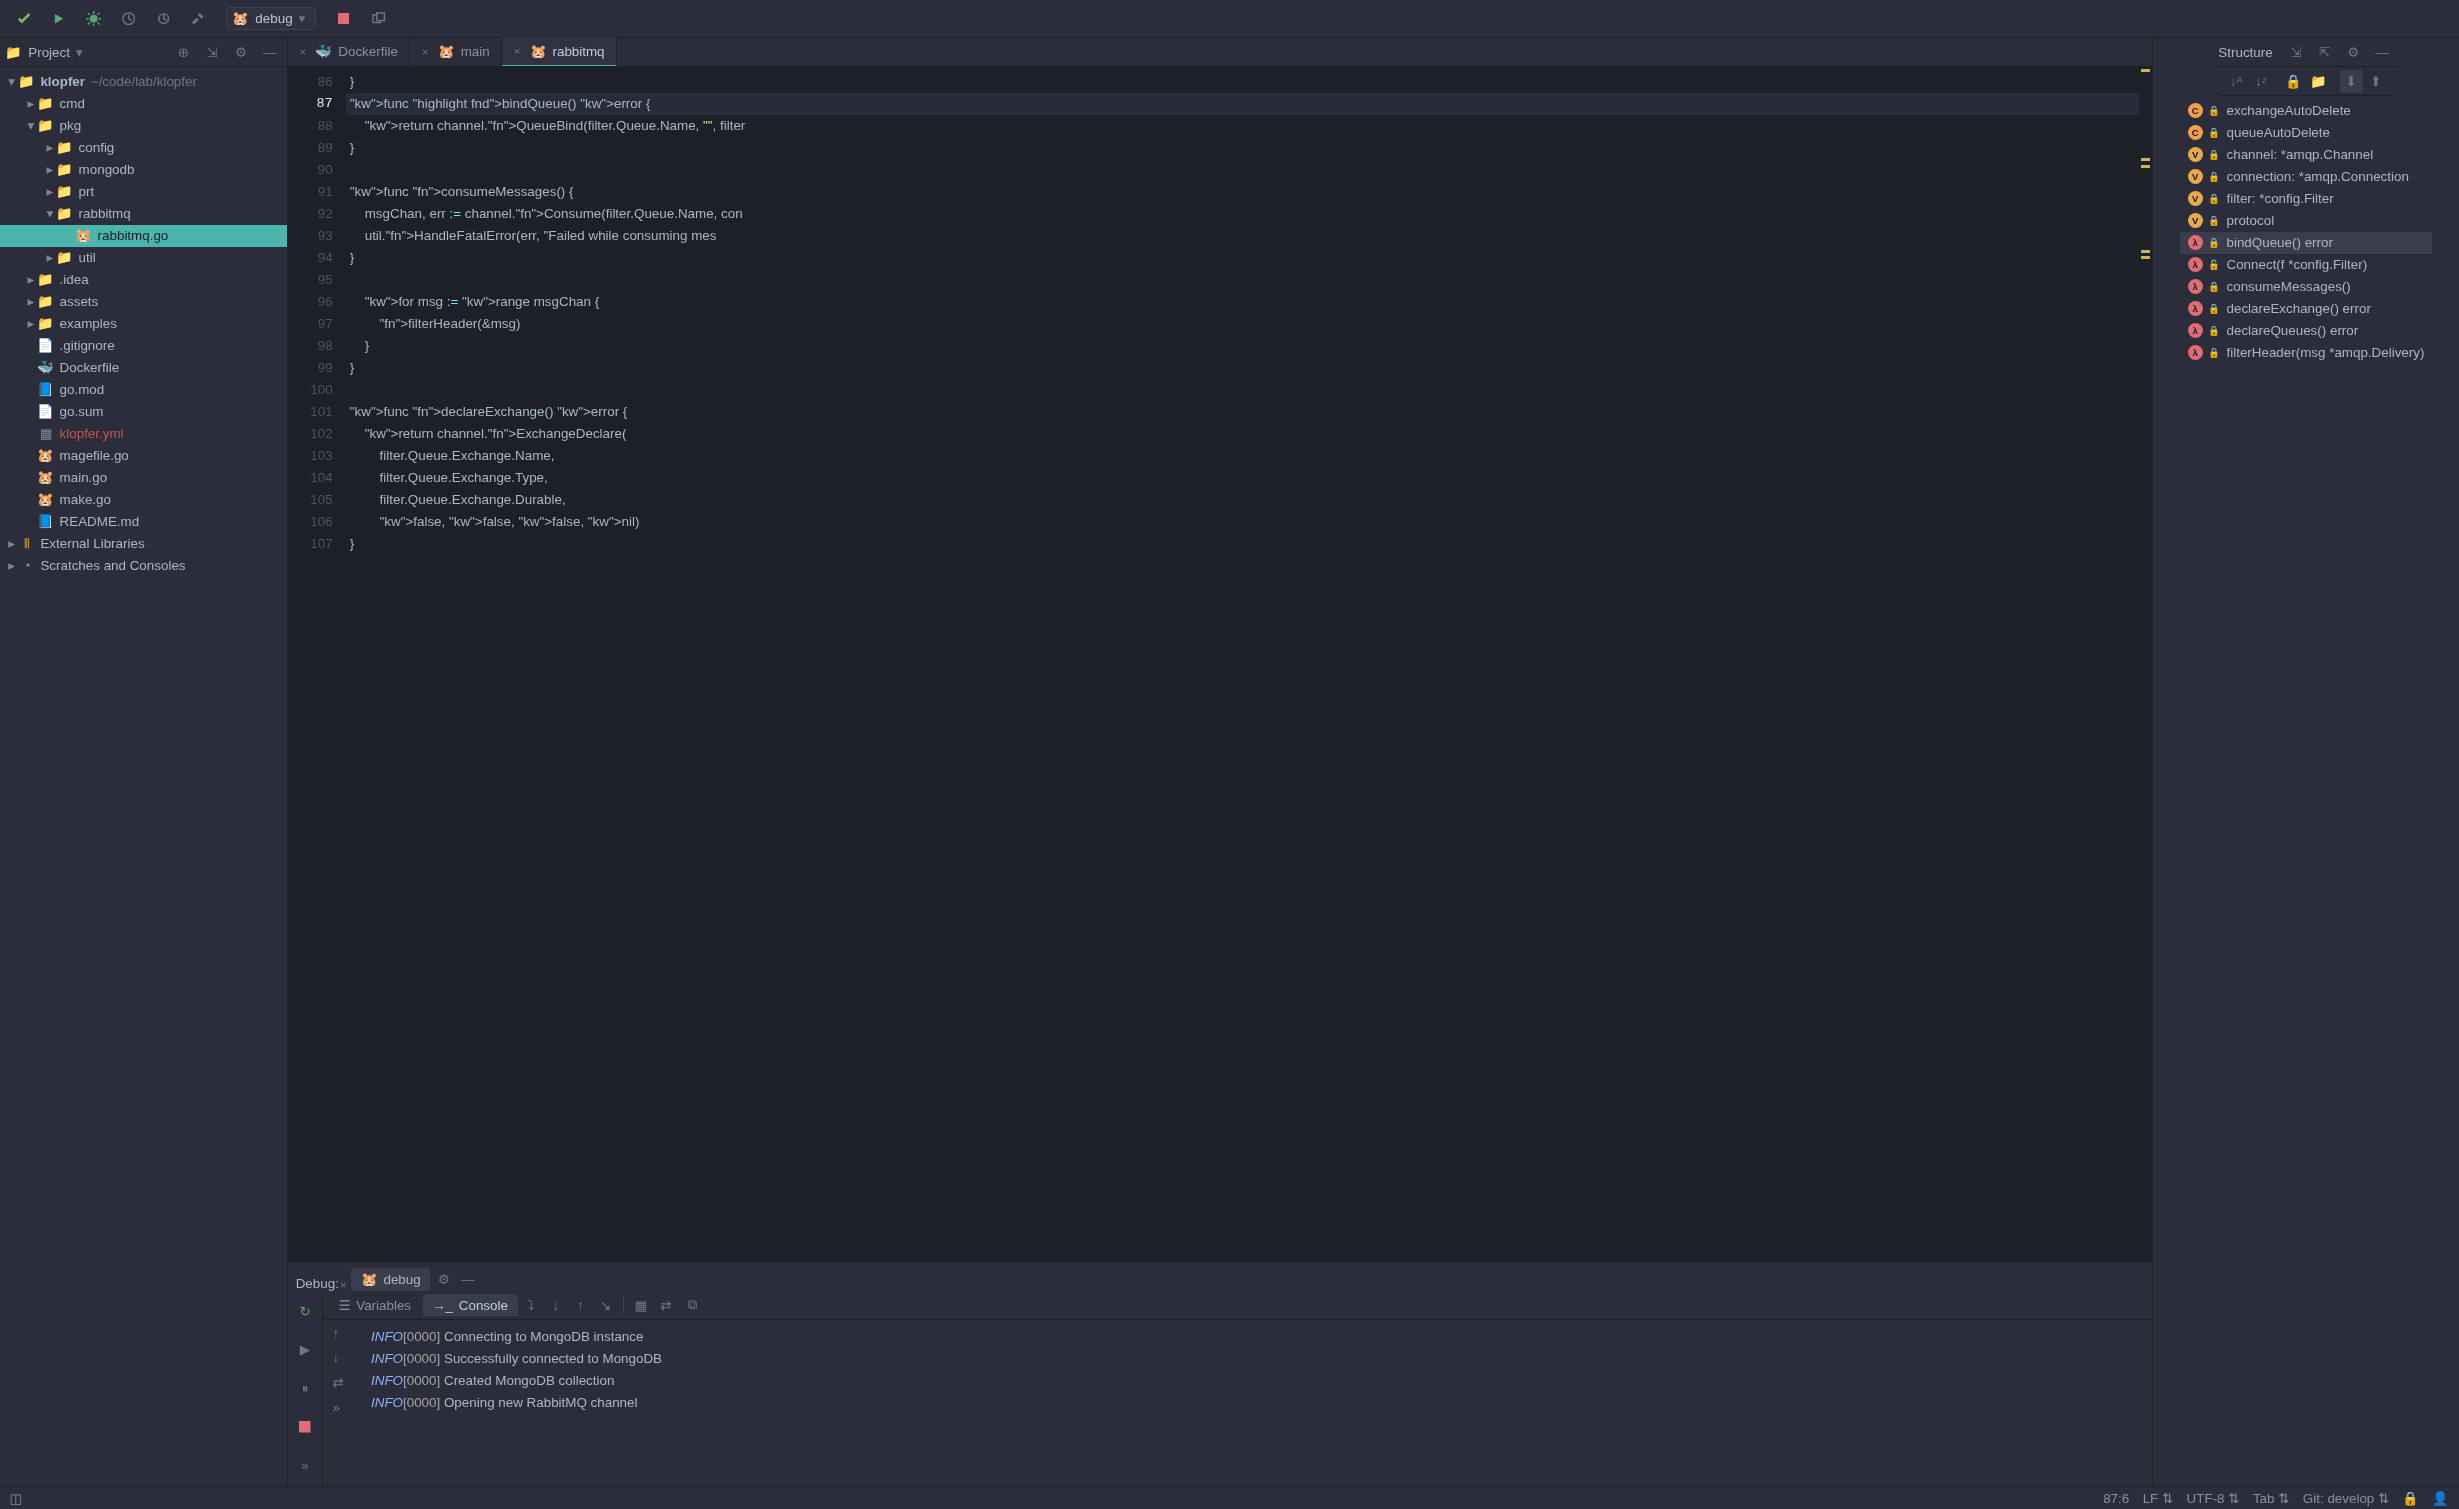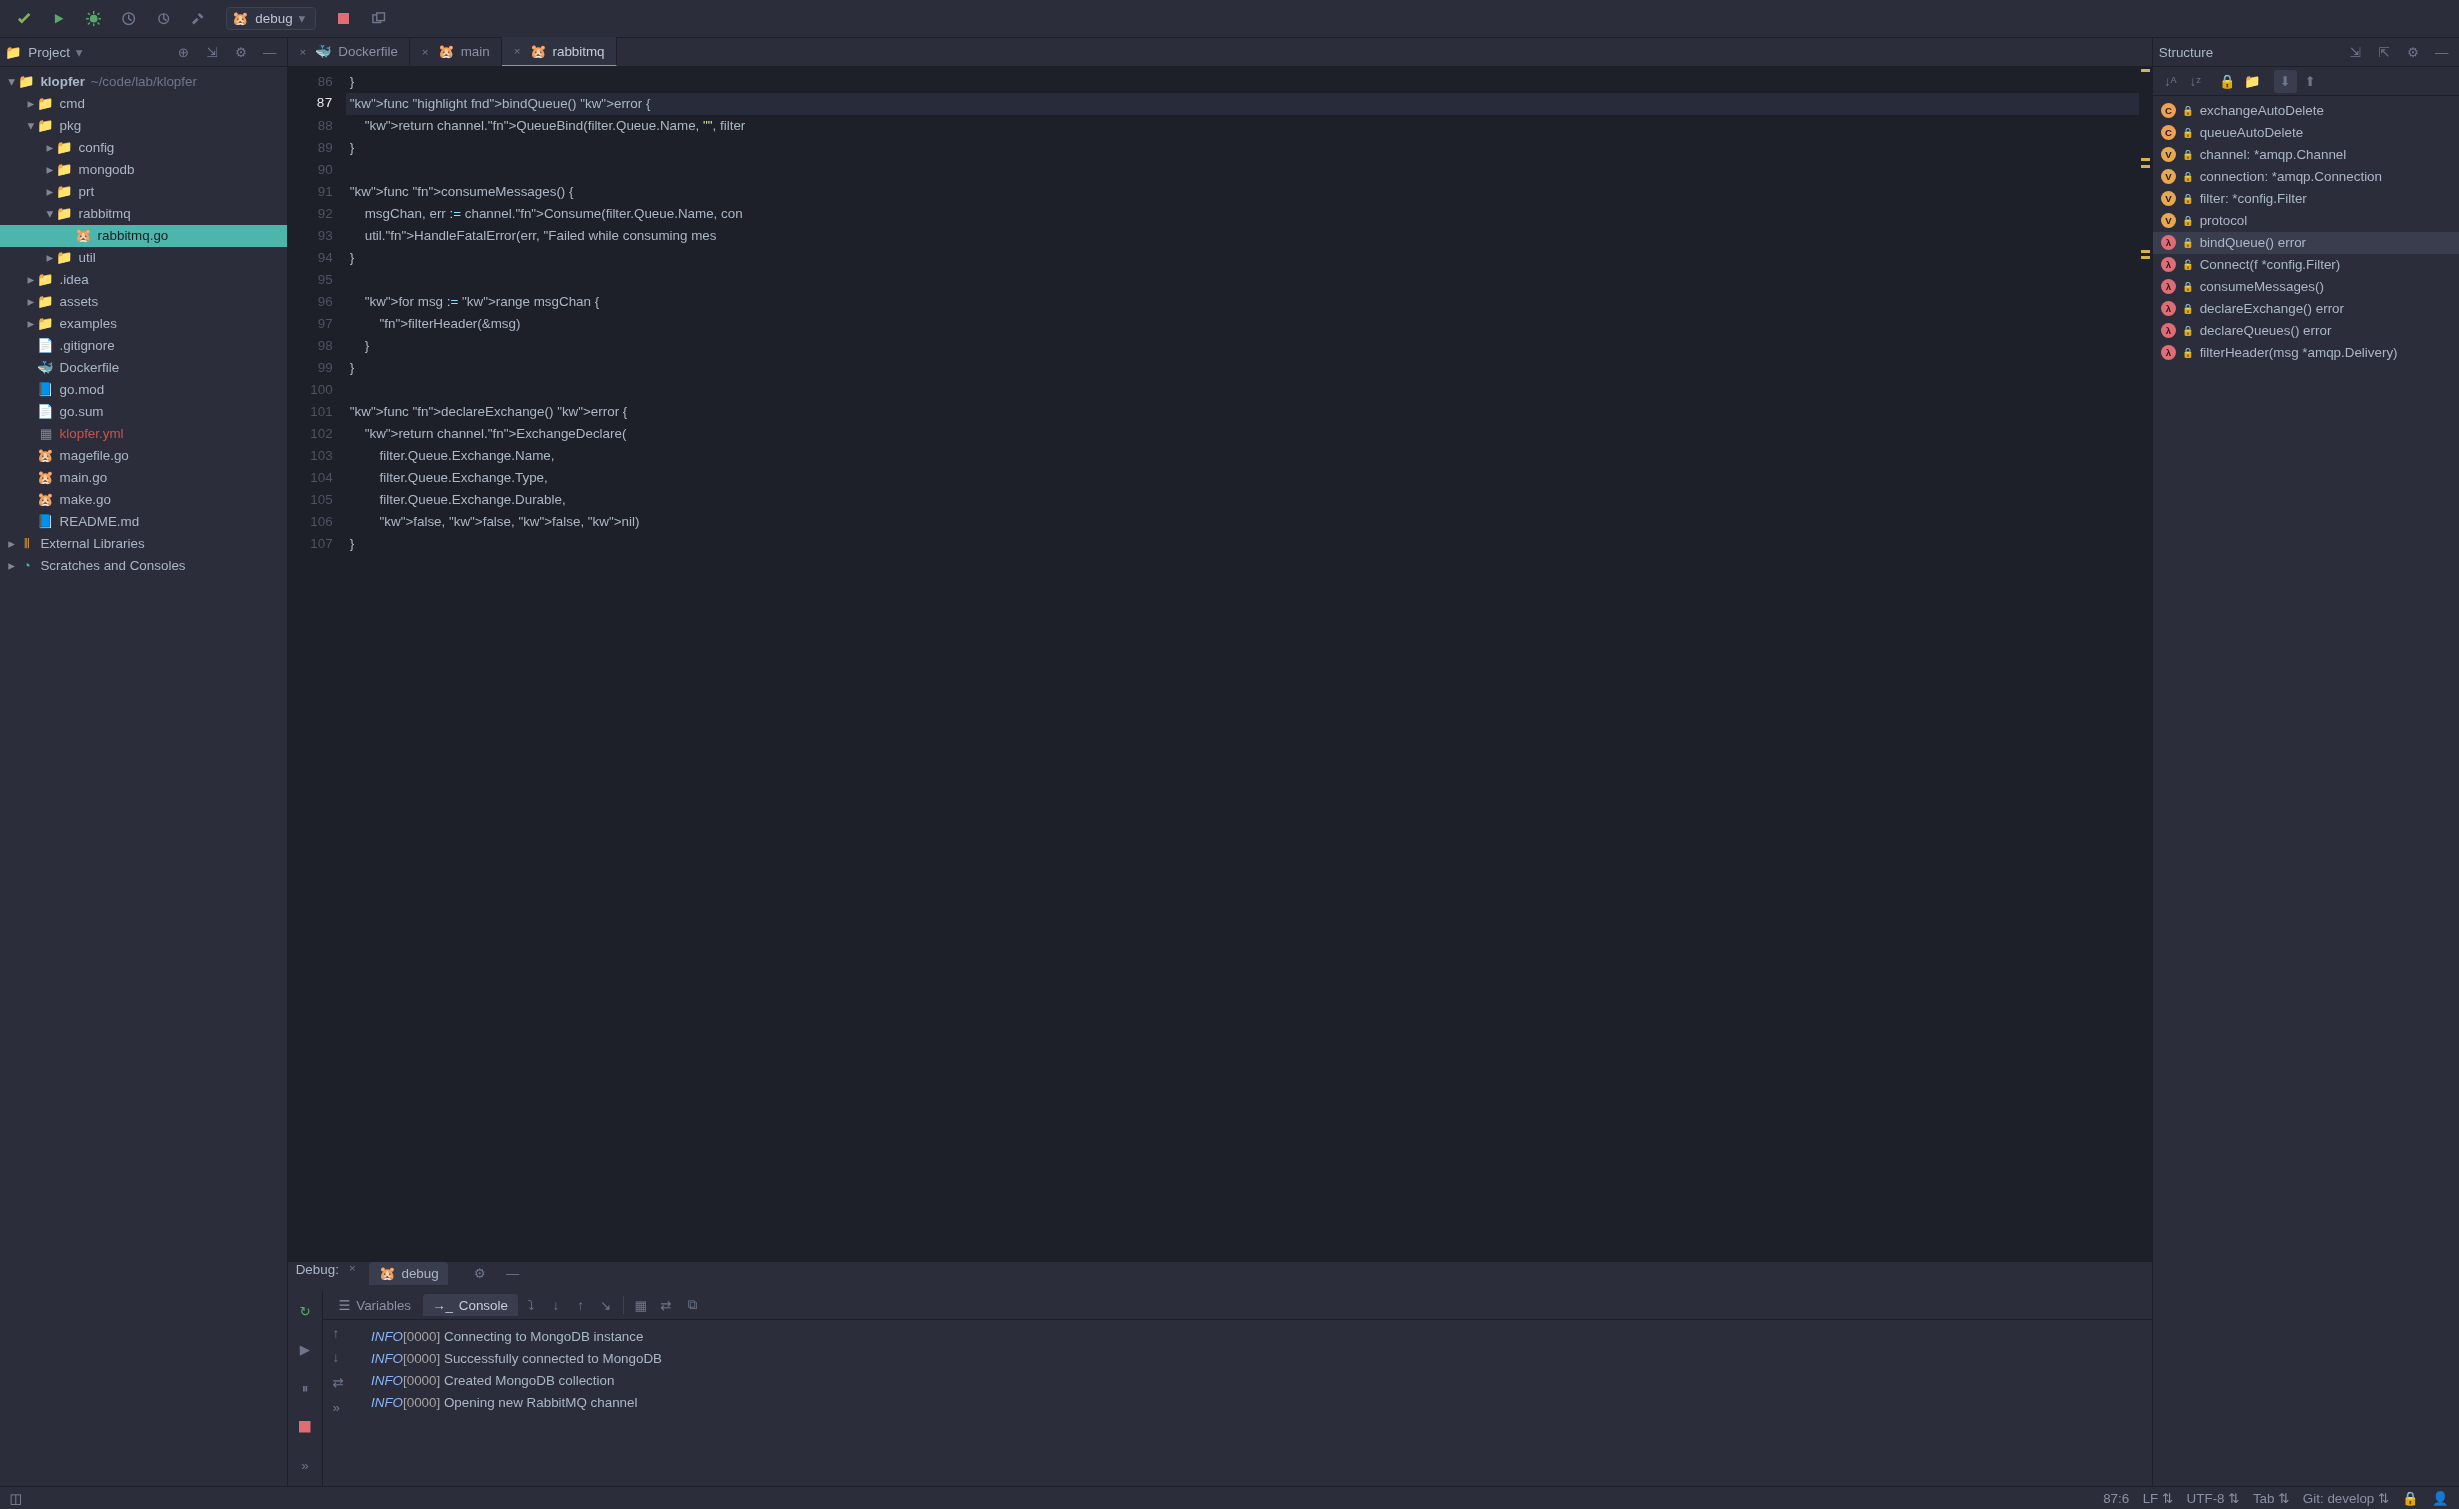--- a/index.html
+++ b/index.html
@@ -26,34 +26,34 @@
 .lnums { width:58px; text-align:right; padding:3.8px 13.4px 3.8px 0; color:#4d5265; background:#1e2029; user-select:none; }
 .lnums .cur { color:#e5e5e5;font-family:Liberation Mono, monospace; }
 .code { flex:1; padding:3.8px 0; white-space:pre; overflow-x:auto; }
 .code .line { height:22px; line-height:22px; padding-left:3.8px; }
 .code .line.cur { background:#282b3a; }
 .str { color:#c3e88d; }
 .op { color:#89ddff; }
 .minimap { width:13.4px; background:#1e2029; position:relative; }
 .mm-mark { position:absolute; right:1.9px; width:9.6px; height:2.9px; }
 .debug-panel { border-top:1px solid #1e2029; background:#2b2d3a; display:flex; flex-direction:column; }
-.debug-hdr { height:29px; display:flex; align-items:flex-start; padding:0 7.7px; gap:10px; }
+.debug-hdr { height:29px; display:flex; align-items:flex-end; padding:0 7.7px; gap:1px; }
 .debug-cfg { background:#3a3d4d; border-radius:3.8px 3.8px 0 0; padding:3.8px 9.6px; display:flex; align-items:center; gap:5.8px; }
 .debug-body { flex:1; display:flex; }
 .debug-ctrl { width:35px; background:#2b2d3a; display:flex; flex-direction:column; align-items:center; padding:5.8px 0; gap:9.6px; border-right:1px solid #1e2029; }
 .debug-content { flex:1; display:flex; flex-direction:column; }
 .debug-tabs { height:29px; display:flex; align-items:center; padding:0 5.8px; gap:1.9px; border-bottom:1px solid #1e2029; }
 .dtab { padding:3.8px 9.6px; display:flex; align-items:center; gap:5.8px; color:#8a90a3; border-radius:3.8px 3.8px 0 0; }
 .dtab.active { background:#3a3d4d; color:#c5cdd9; }
 .console { flex:1; padding:5.8px 0 5.8px 48px; font-family:"JetBrains Mono",monospace; font-size:14.4px; background:#2b2d3a; overflow-y:auto; position:relative; }
 .console-arrows { position:absolute; left:9.6px; top:5.8px; display:flex; flex-direction:column; gap:9.6px; color:#6e768c; }
 .console-line { height:22px; line-height:22px; }
 .info { color:#8ab4f8;font-style:italic; }
 .ts { color:#a3a3a3; }
-.sidebar-right { width:307px; background:#2b2d3a; border-left:1px solid #1e2029; display:flex; flex-direction:column; }
+.sidebar-right { width:307px; background:#2b2d3a; border-left:1px solid #1e2029; display:flex; flex-direction:column;align-items:center; }
 .struct { flex:1; overflow-y:auto; padding:3.8px 0; }
 .struct-item { height:22px; display:flex; align-items:center; padding:0 7.7px; gap:5.8px; white-space:nowrap; }
 .struct-item.sel { background:#3a3d4d; }
 .badge { width:15.4px; height:15.4px; border-radius:50%; font-size:9.6px; font-weight:bold; display:flex; align-items:center; justify-content:center; color:#1a1c25; }
 .badge.c { background:#f0a050; }
 .badge.v { background:#e8a84e; }
 .badge.f { background:#e06c75; }
 .lock { color:#b85450; font-size:9.6px; }
 .status { height:23px; background:#2b2d3a; border-top:1px solid #1e2029; display:flex; align-items:center; padding:0 9.6px; gap:13.4px; font-size:11.5px; color:#8a90a3; }
 .status .sp { flex:1; }

